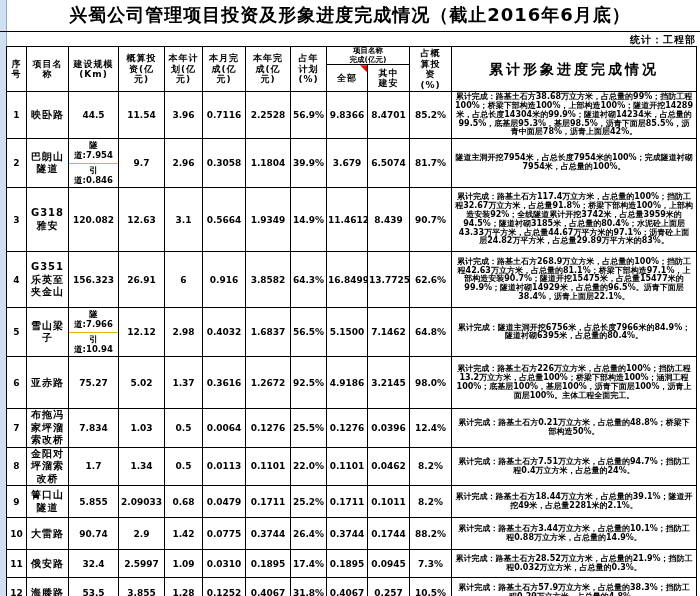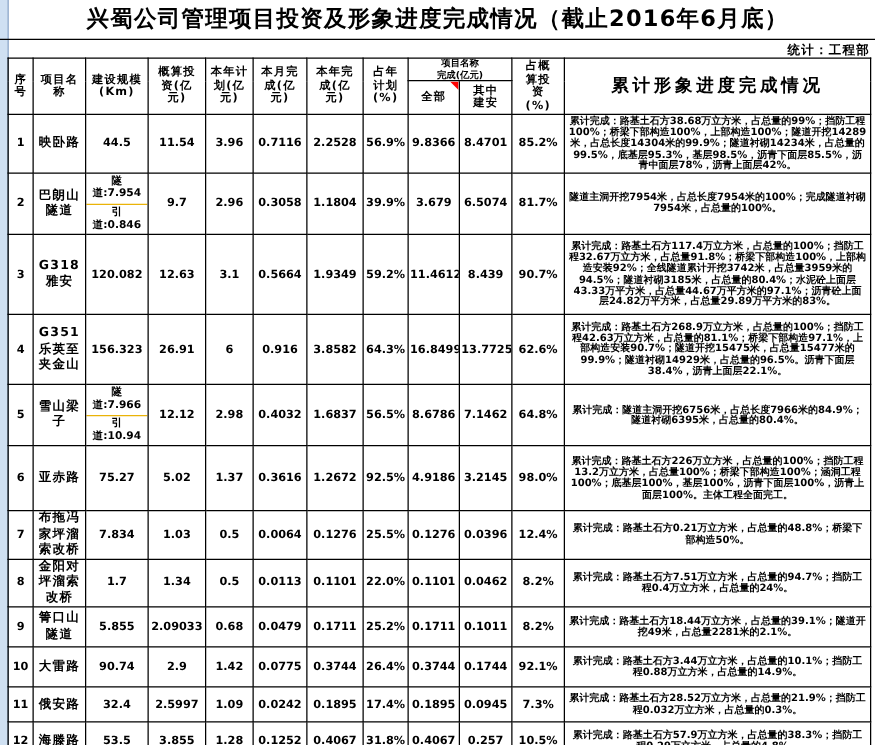--- a/index.html
+++ b/index.html
@@ -117,21 +117,21 @@
           <td class="progress-cell">隧道主洞开挖7954米，占总长度7954米的100%；完成隧道衬砌7954米，占总量的100%。</td>
         </tr>
         <tr style="height: 64px;">
           <td>3</td>
           <td class="name-cell">G318雅安</td>
           <td>120.082</td>
           <td>12.63</td>
           <td>3.1</td>
           <td>0.5664</td>
           <td>1.9349</td>
-          <td>59.2%</td>
+          <td>14.9%</td>
           <td>11.4612</td>
           <td>8.439</td>
           <td>90.7%</td>
           <td class="progress-cell">累计完成：路基土石方117.4万立方米，占总量的100%；挡防工程32.67万立方米，占总量91.8%；桥梁下部构造100%，上部构造安装92%；全线隧道累计开挖3742米，占总量3959米的94.5%；隧道衬砌3185米，占总量的80.4%；水泥砼上面层43.33万平方米，占总量44.67万平方米的97.1%；沥青砼上面层24.82万平方米，占总量29.89万平方米的83%。</td>
         </tr>
         <tr style="height: 56px;">
           <td>4</td>
           <td class="name-cell">G351乐英至夹金山</td>
           <td>156.323</td>
           <td>26.91</td>
@@ -149,21 +149,21 @@
           <td class="name-cell">雪山梁子</td>
           <td class="split-cell">
             <div class="split-top">隧道:7.966</div>
             <div class="split-bottom">引道:10.94</div>
           </td>
           <td>12.12</td>
           <td>2.98</td>
           <td>0.4032</td>
           <td>1.6837</td>
           <td>56.5%</td>
-          <td>8.6786</td>
+          <td>5.1500</td>
           <td>7.1462</td>
           <td>64.8%</td>
           <td class="progress-cell">累计完成：隧道主洞开挖6756米，占总长度7966米的84.9%；隧道衬砌6395米，占总量的80.4%。</td>
         </tr>
         <tr style="height: 52px;">
           <td>6</td>
           <td class="name-cell">亚赤路</td>
           <td>75.27</td>
           <td>5.02</td>
           <td>1.37</td>
@@ -221,30 +221,30 @@
           <td>10</td>
           <td class="name-cell">大雷路</td>
           <td>90.74</td>
           <td>2.9</td>
           <td>1.42</td>
           <td>0.0775</td>
           <td>0.3744</td>
           <td>26.4%</td>
           <td>0.3744</td>
           <td>0.1744</td>
-          <td>92.1%</td>
+          <td>88.2%</td>
           <td class="progress-cell">累计完成：路基土石方3.44万立方米，占总量的10.1%；挡防工程0.88万立方米，占总量的14.9%。</td>
         </tr>
         <tr style="height: 28px;">
           <td>11</td>
           <td class="name-cell">俄安路</td>
           <td>32.4</td>
           <td>2.5997</td>
           <td>1.09</td>
-          <td>0.0242</td>
+          <td>0.0310</td>
           <td>0.1895</td>
           <td>17.4%</td>
           <td>0.1895</td>
           <td>0.0945</td>
           <td>7.3%</td>
           <td class="progress-cell">累计完成：路基土石方28.52万立方米，占总量的21.9%；挡防工程0.032万立方米，占总量的0.3%。</td>
         </tr>
         <tr style="height: 30px;">
           <td>12</td>
           <td class="name-cell">海滕路</td>

